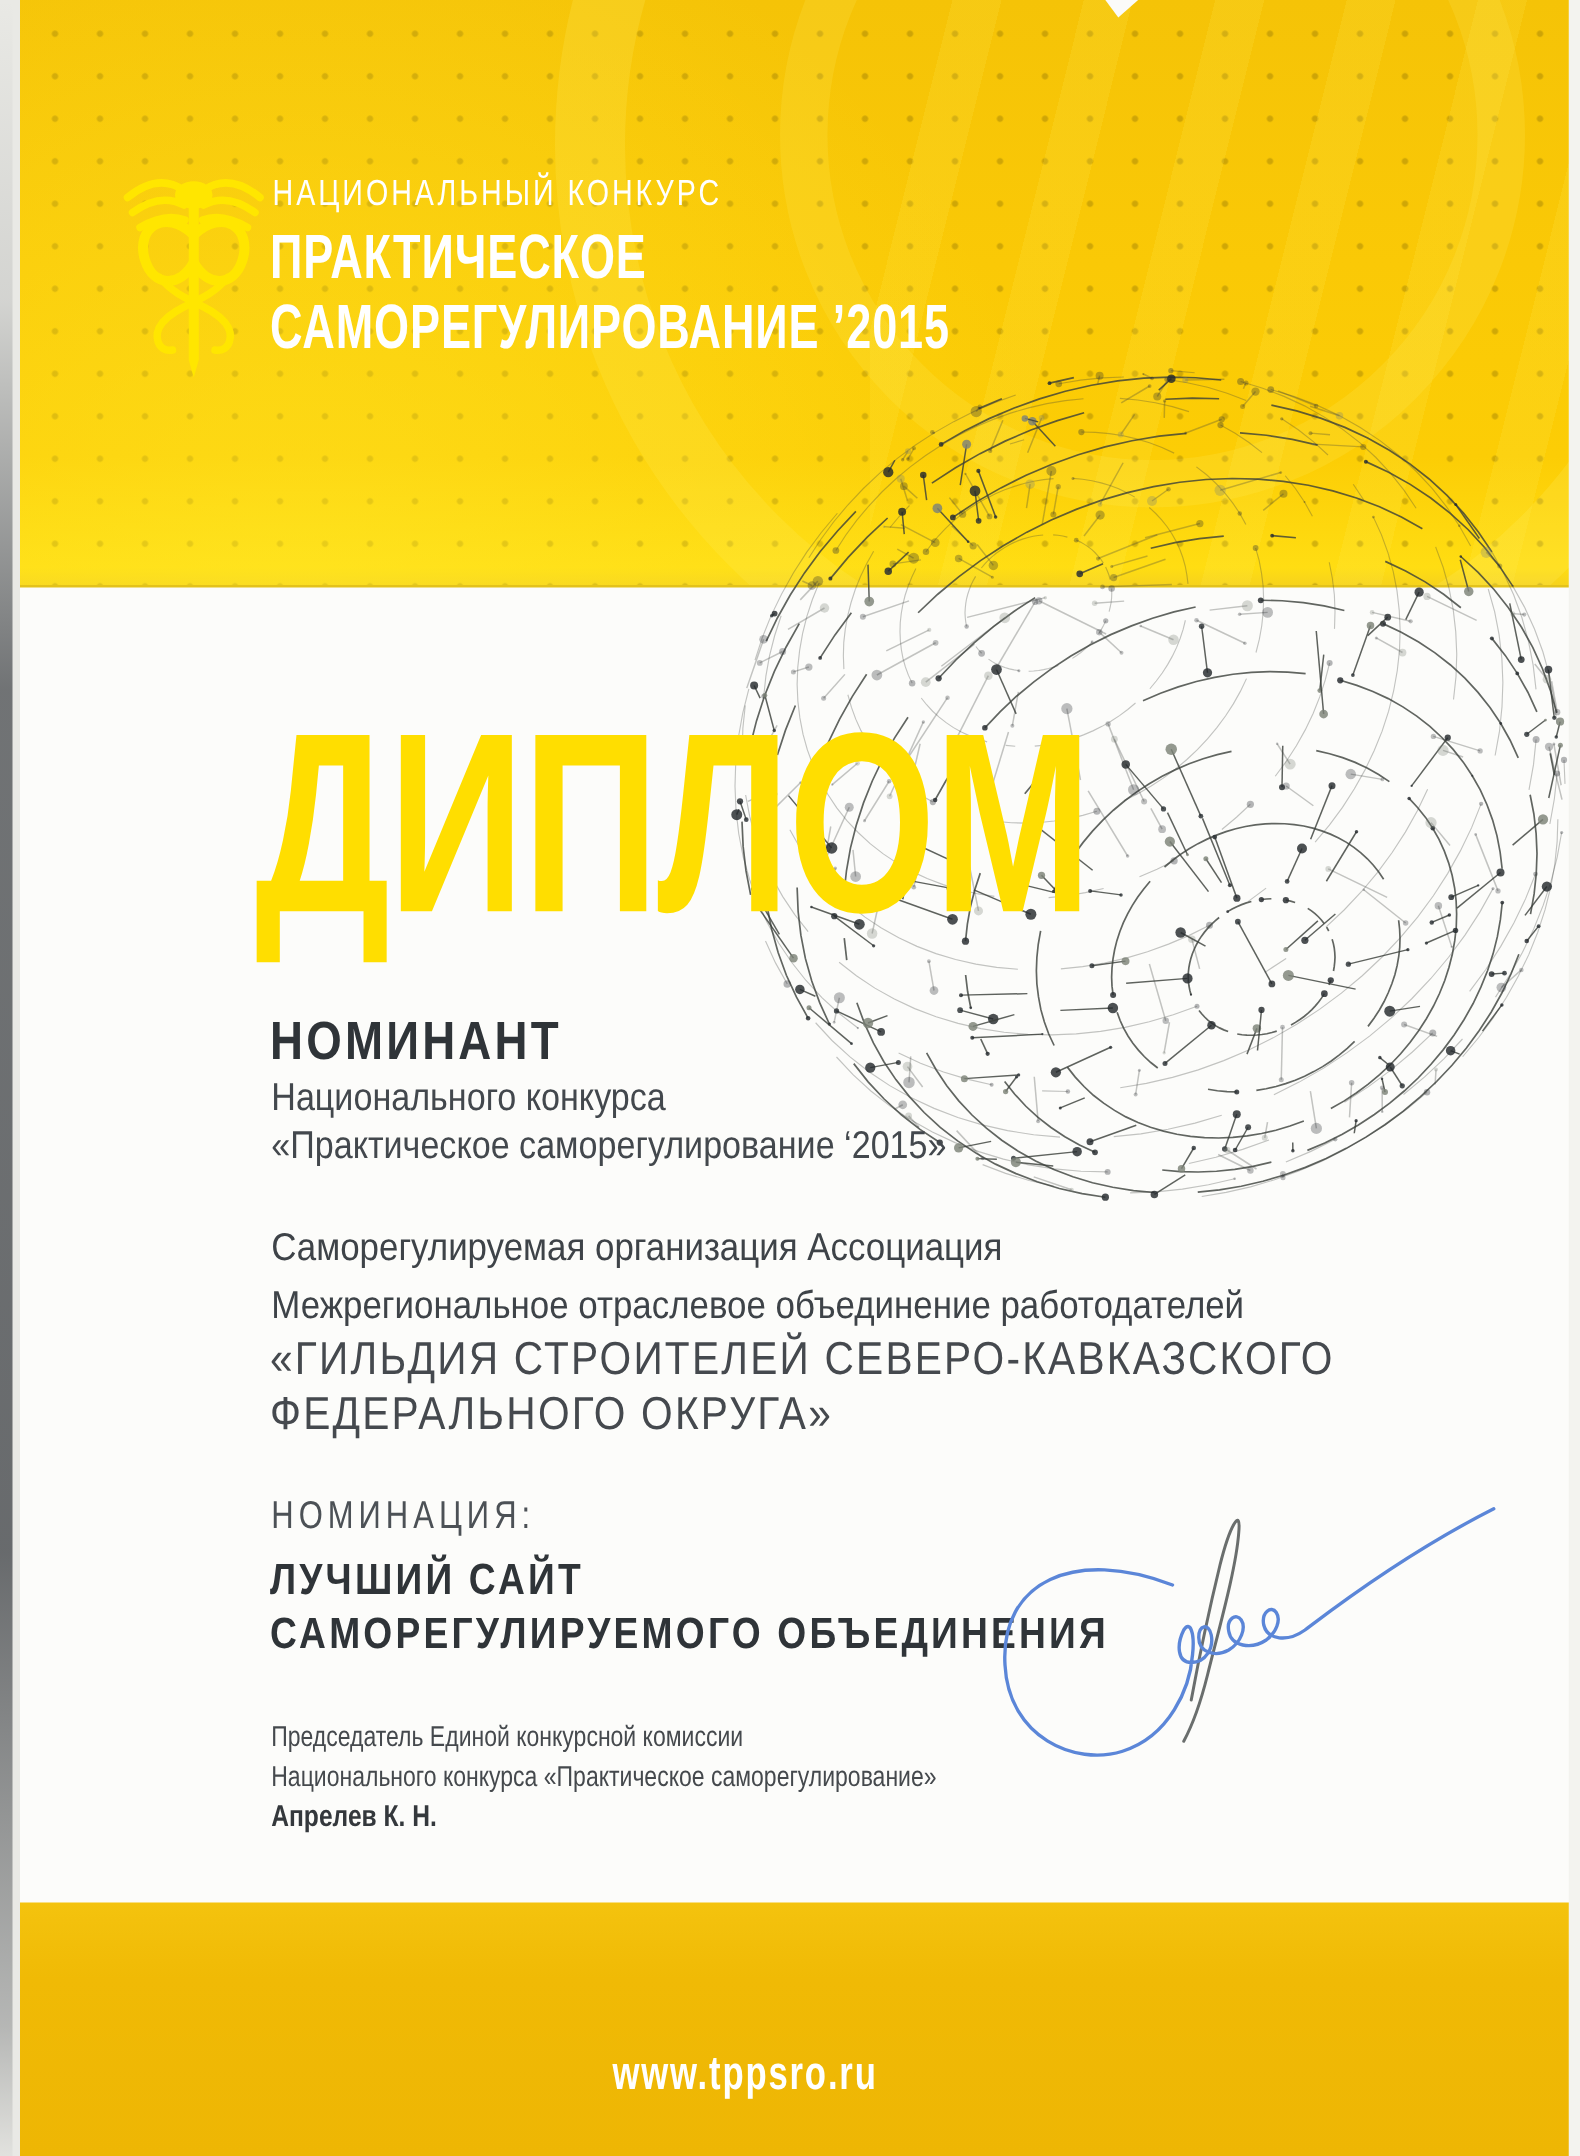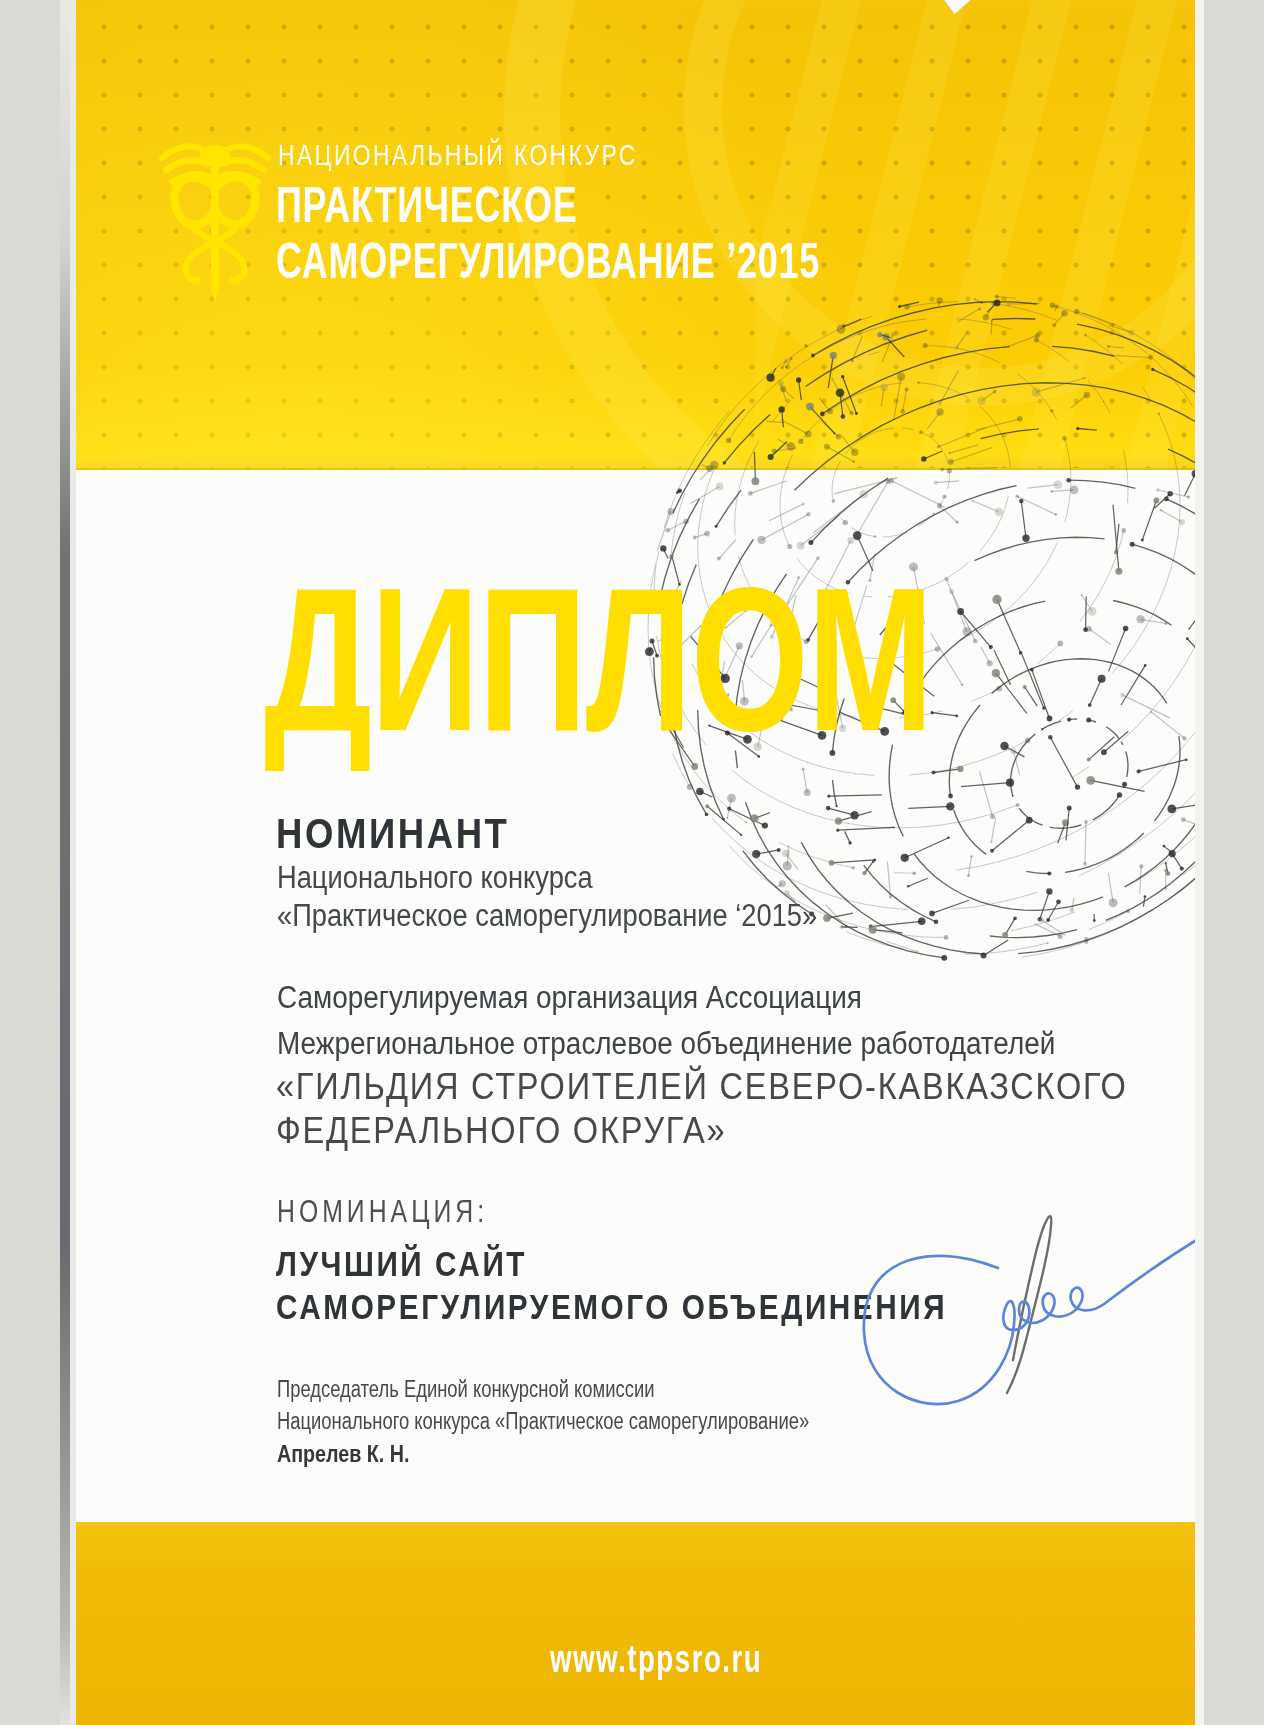--- a/index.html
+++ b/index.html
@@ -1,18 +1,18 @@
 <!DOCTYPE html>
 <html><head>
 <meta charset="utf-8">
 <title>Diploma scan</title>
 <style>
   html,body{margin:0;padding:0;background:#d9d9d5;}
-  .page{position:relative;width:1120px;height:1725px;margin:0 auto;background:#fcfcfa;overflow:hidden;
-        font-family:"Liberation Sans","DejaVu Sans",sans-serif;padding-left:24px;}
+  .page{position:relative;width:1264px;height:1725px;margin:0 auto;background:#fcfcfa;overflow:hidden;
+        font-family:"Liberation Sans","DejaVu Sans",sans-serif;}
   .abs{position:absolute;line-height:1;white-space:nowrap;}
   
   .edge-left{position:absolute;left:0;top:0;width:16px;height:1725px;background:#e9e9e5;z-index:40;}
   .edge-left:after{content:"";position:absolute;left:0;top:0;width:10px;height:100%;
         background:linear-gradient(180deg,rgba(86,89,92,0) 0%,rgba(86,89,92,.15) 14%,rgba(86,89,92,.82) 32%,rgba(86,89,92,.88) 72%,rgba(86,89,92,.35) 94%,rgba(86,89,92,.05) 100%);}
   .edge-right{position:absolute;right:0;top:0;width:9px;height:1725px;background:#f3f3ef;z-index:40;}
   
   .band-top{position:absolute;left:14px;top:0;width:1242px;height:468px;z-index:1;overflow:hidden;
         background:linear-gradient(180deg,#f5c307 0%,#fac906 45%,#fccd05 78%,#ffdd12 97%,#f6d31c 100%);
         border-bottom:2px solid #e3c21a;}

